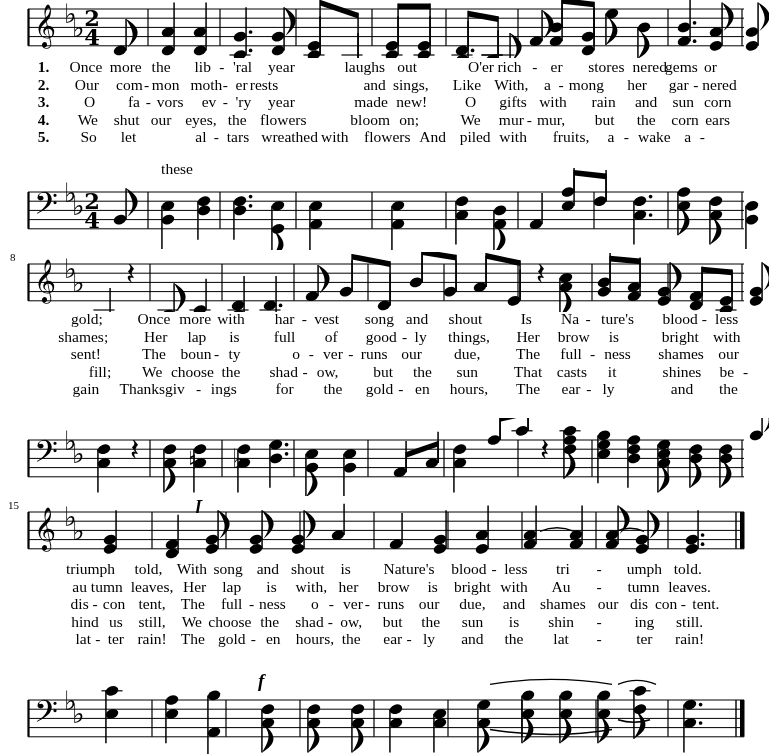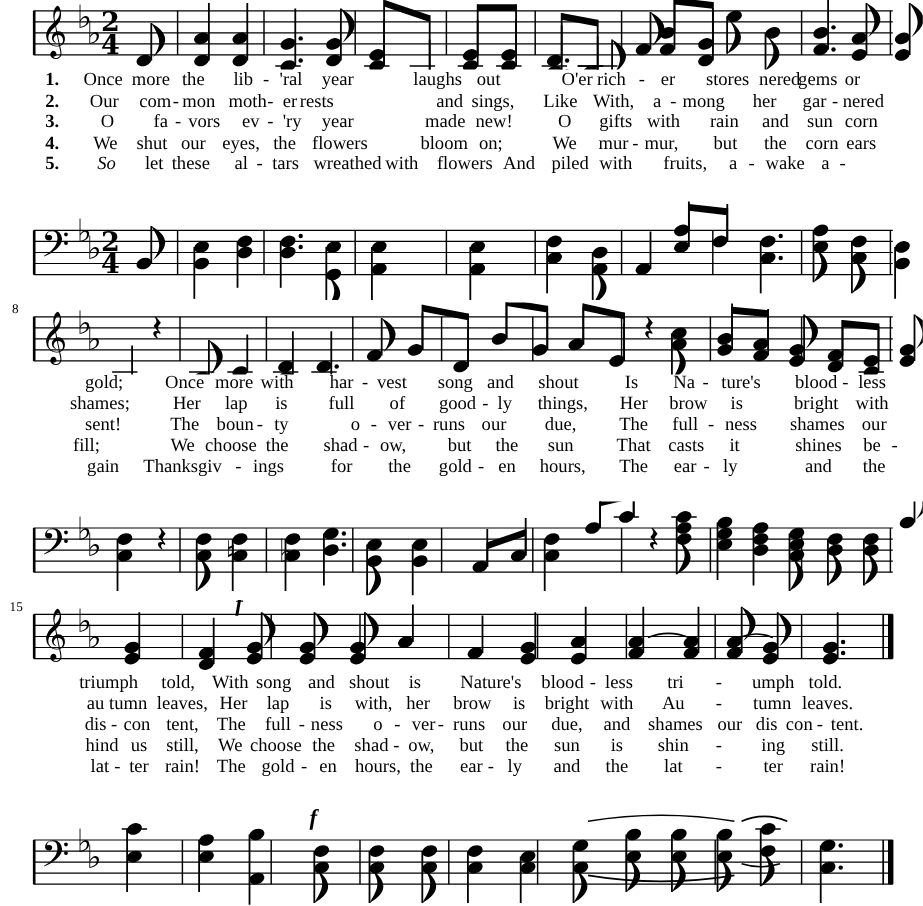--- a/index.html
+++ b/index.html
@@ -219,23 +219,23 @@
         <span class="syl" style="left: 511.325px;">mur</span>
         <span class="syl" style="left: 529.425px;">-</span>
         <span class="syl" style="left: 551.145px;">mur,</span>
         <span class="syl" style="left: 604.54px;">but</span>
         <span class="syl" style="left: 646.17px;">the</span>
         <span class="syl" style="left: 685.085px;">corn</span>
         <span class="syl" style="left: 717.665px;">ears</span>
       </div>
       <div class="lyricline">
         <span class="syl vnum" style="left: 43.44px;">5.</span>
-        <span class="syl" style="left: 88.69px; font-style: italic;">So</span>
+        <span class="syl" style="left: 88.69px;">So</span>
         <span class="syl" style="left: 128.51px;">let</span>
-        <span class="syl" style="left: 159px;">these</span>
+        <span class="syl" style="left: 177px; margin-top: 32px;">these</span>
         <span class="syl" style="left: 200.91px;">al</span>
         <span class="syl" style="left: 216.295px;">-</span>
         <span class="syl" style="left: 238.015px;">tars</span>
         <span class="syl" style="left: 289.6px;">wreathed</span>
         <span class="syl" style="left: 334.85px;">with</span>
         <span class="syl" style="left: 387.34px;">flowers</span>
         <span class="syl" style="left: 432.59px;">And</span>
         <span class="syl" style="left: 475.125px;">piled</span>
         <span class="syl" style="left: 513.135px;">with</span>
         <span class="syl" style="left: 571px;">fruits,</span>
@@ -481,21 +481,21 @@
         <span class="syl" style="left: 411.7px;">our</span>
         <span class="syl" style="left: 467.19px;">due,</span>
         <span class="syl" style="left: 528.05px;">The</span>
         <span class="syl" style="left: 571.01px;">full</span>
         <span class="syl" style="left: 592.49px;">-</span>
         <span class="syl" style="left: 617.55px;">ness</span>
         <span class="syl" style="left: 681.095px;">shames</span>
         <span class="syl" style="left: 728.53px;">our</span>
       </div>
       <div class="lyricline">
-        <span class="syl" style="left: 72px;">fill;</span>
+        <span class="syl" style="left: 100px;">fill;</span>
         <span class="syl" style="left: 152.15px;">We</span>
         <span class="syl" style="left: 192.425px;">choose</span>
         <span class="syl" style="left: 230.91px;">the</span>
         <span class="syl" style="left: 283.715px;">shad</span>
         <span class="syl" style="left: 305.195px;">-</span>
         <span class="syl" style="left: 327.57px;">ow,</span>
         <span class="syl" style="left: 383.06px;">but</span>
         <span class="syl" style="left: 422.44px;">the</span>
         <span class="syl" style="left: 467.19px;">sun</span>
         <span class="syl" style="left: 528.05px;">That</span>

